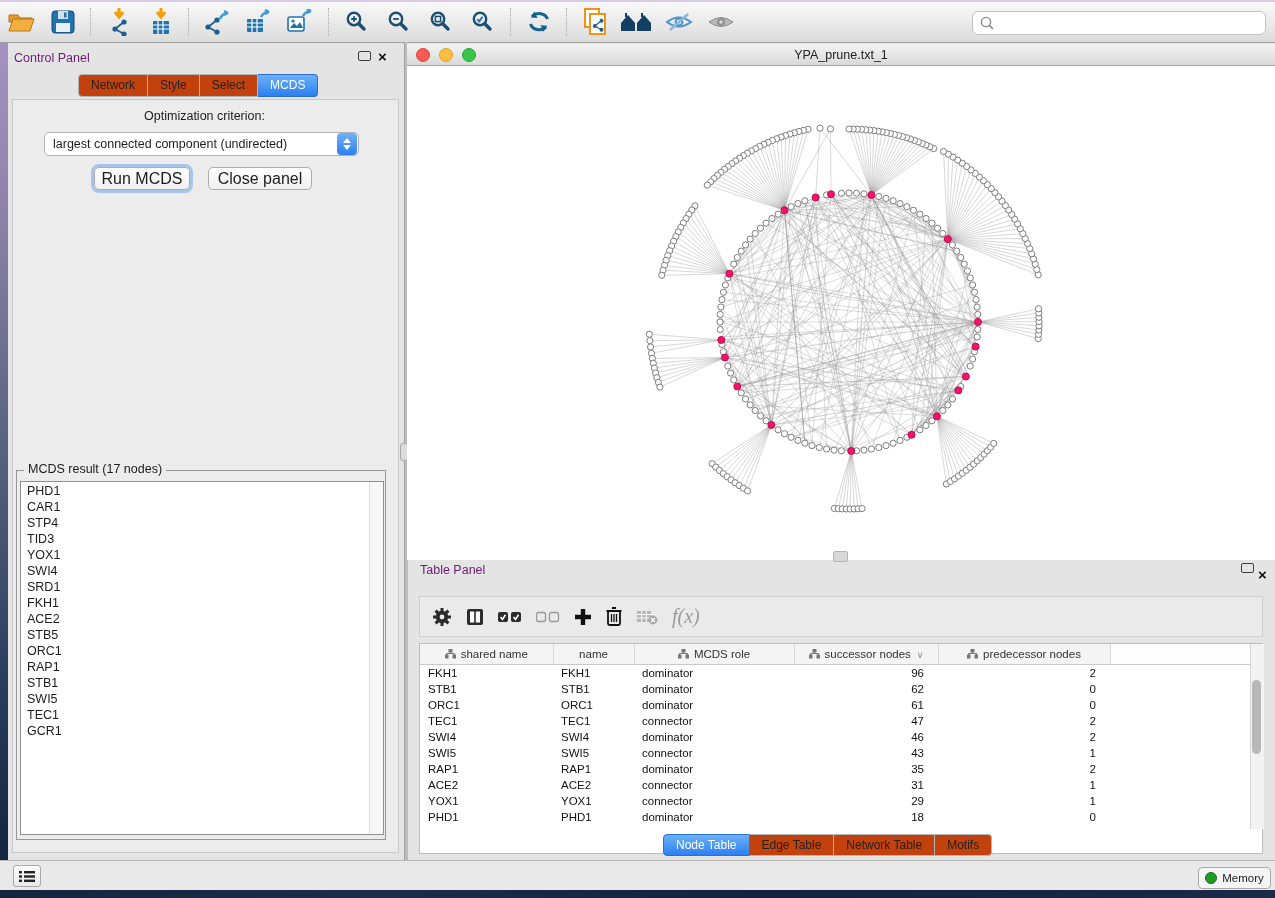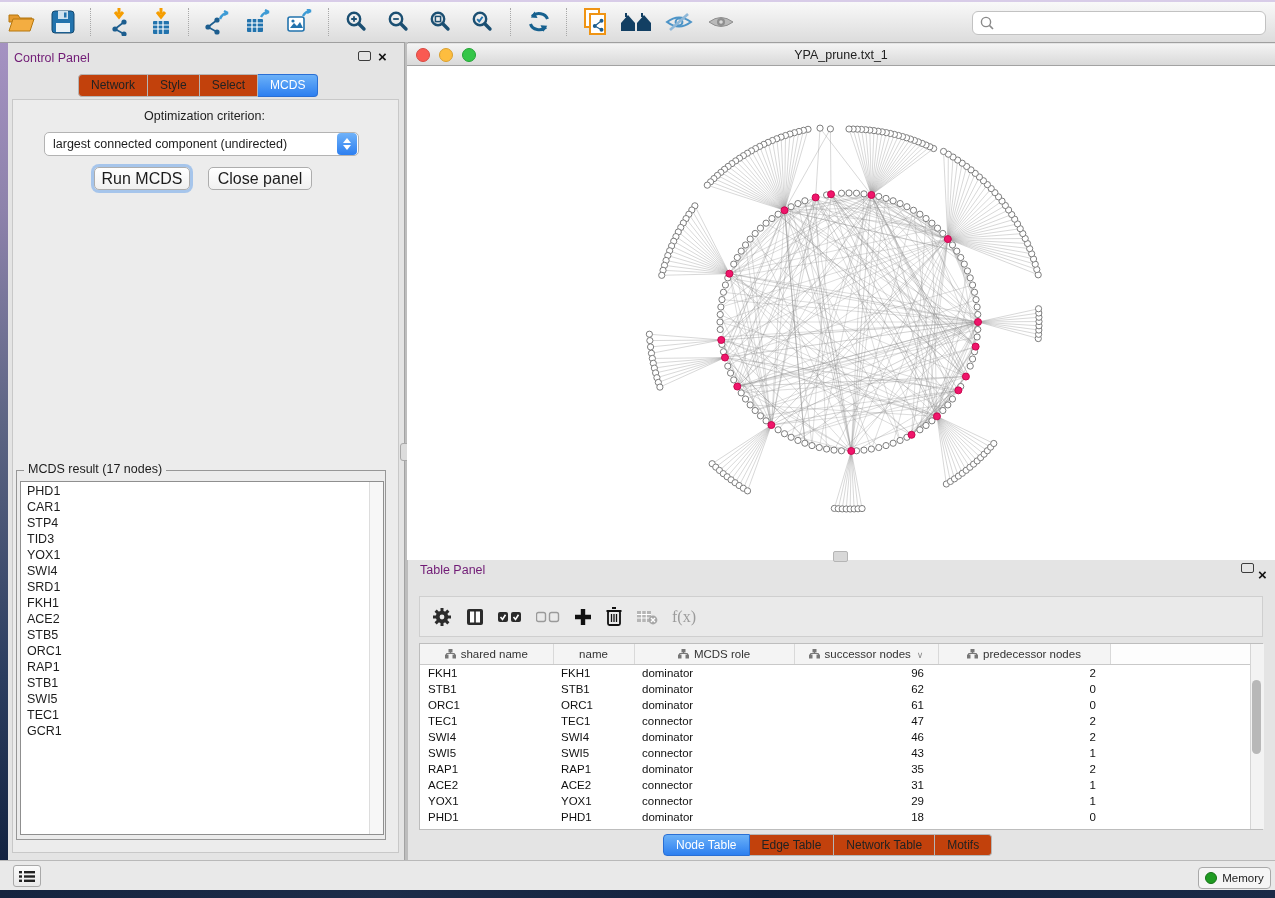--- a/index.html
+++ b/index.html
@@ -62,22 +62,22 @@
      background:linear-gradient(#f4f4f4,#d9d9d9);border-bottom:1px solid #a2a2a2;display:flex;align-items:center}
   .light{width:12px;height:12px;border-radius:50%;margin-left:9px}
   #net-title{position:absolute;left:0;width:100%;text-align:center;font-size:12.5px;color:#222}
   #net-canvas{left:407px;top:66px;width:868px;height:494px;background:#fff}
   #h-handle{left:833px;top:551px;width:13px;height:9px;background:#d8d8d8;border:1px solid #b5b5b5;border-radius:2px}
   
   #tp-titlebar{left:407px;top:563px;width:868px;height:24px;display:flex;align-items:flex-start}
   #tp-toolbar{left:419px;top:596px;width:844px;height:41px;background:#eaeaea;border:1px solid #cfcfcf;
      display:flex;align-items:center;gap:14px;padding-left:12px;box-sizing:border-box}
   .tpi{display:flex;align-items:center;justify-content:center;height:30px}
-  .fx{font-family:"Liberation Serif",serif;font-size:16px;color:#9b9b9b}
-  #tablebox{left:419px;top:643px;width:844px;height:187px;background:#fff;border:1px solid #bdbdbd;box-sizing:border-box;overflow:hidden}
+  .fx{font-family:"Liberation Serif",serif;font-style:italic;font-size:20px;color:#9b9b9b}
+  #tablebox{left:419px;top:643px;width:844px;height:211px;background:#fff;border:1px solid #bdbdbd;box-sizing:border-box;overflow:hidden}
   table{border-collapse:collapse;table-layout:fixed;width:831px;font-size:11.5px}
   th{height:18px;background:#f4f4f4;border-right:1px solid #d9d9d9;border-bottom:1px solid #c9c9c9;
      font-weight:normal;color:#333;text-align:center;overflow:hidden;white-space:nowrap}
   th.filler{background:#fdfdfd;border-right:none}
   td{height:16px;padding:0 0 0 8px;color:#111;overflow:hidden;white-space:nowrap}
   td.num{text-align:right;padding:0 14px 0 0}
   .cicon{display:inline-block;vertical-align:-1px;margin-right:5px}
   .sort{color:#888;font-size:9px;margin-left:6px}
   #tscroll{left:1250px;top:644px;width:13px;height:185px;background:#f3f3f3;border-left:1px solid #d5d5d5}
   #tthumb{left:1252px;top:680px;width:9px;height:74px;background:#b8b8b8;border-radius:5px}

